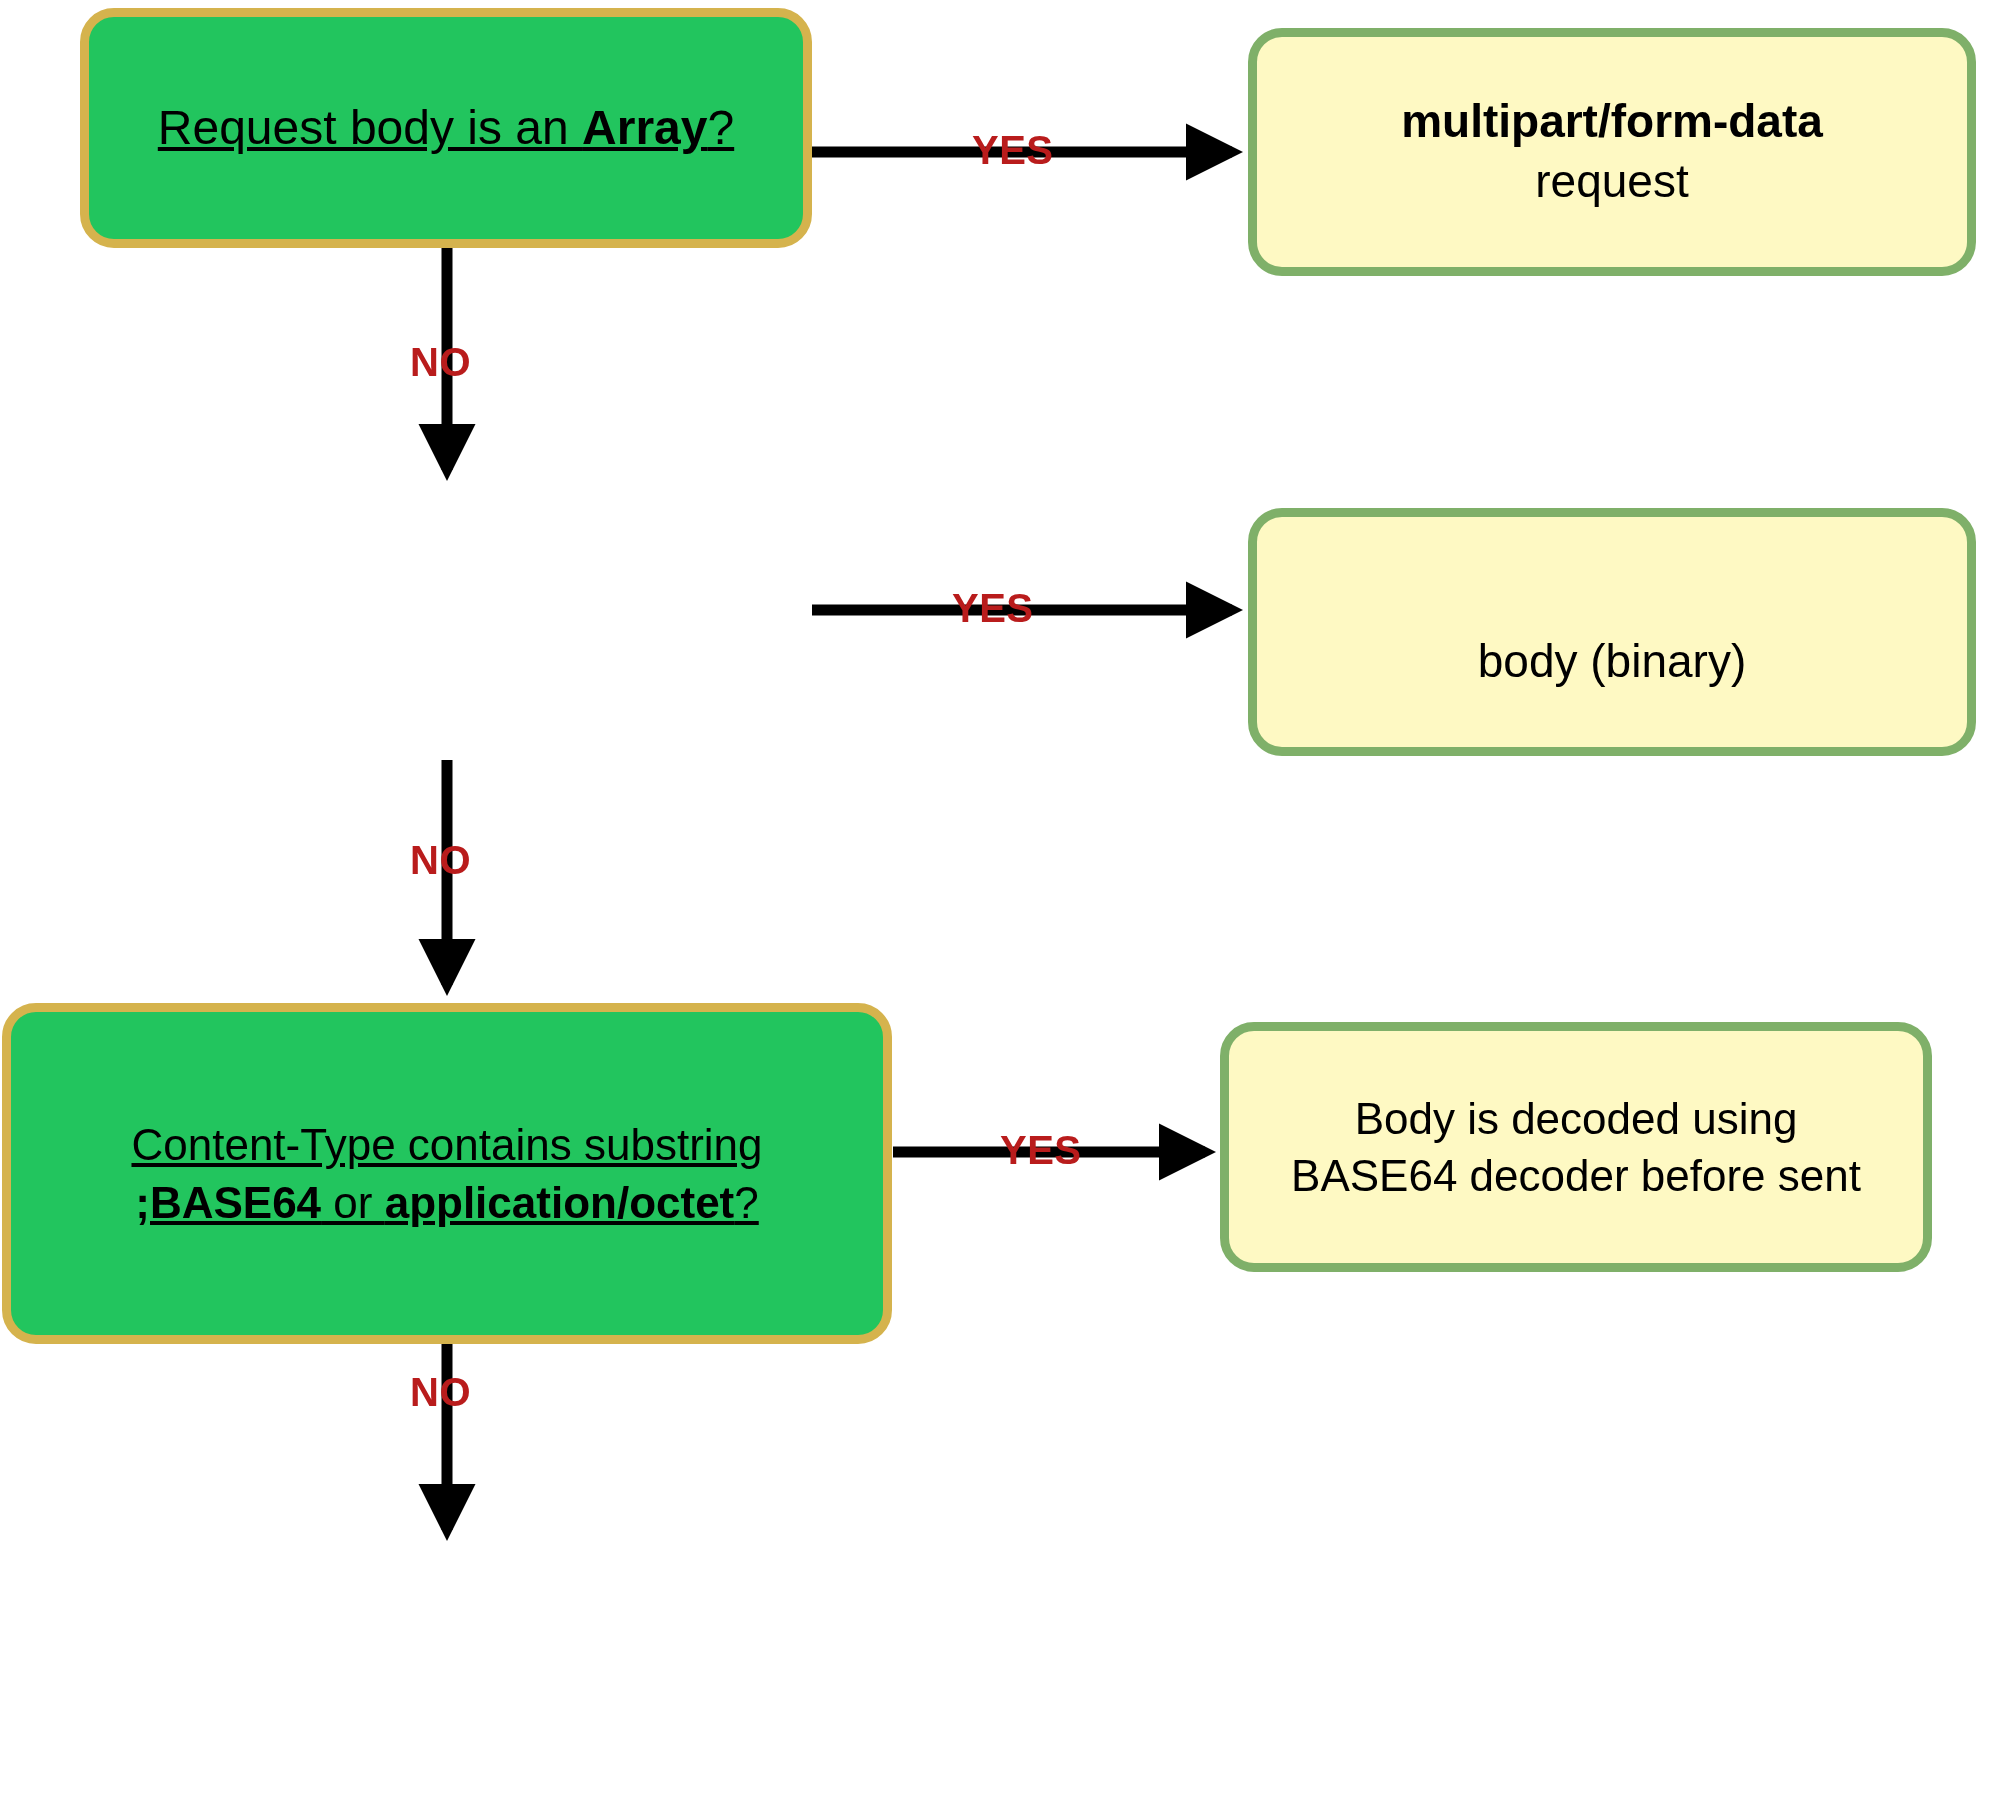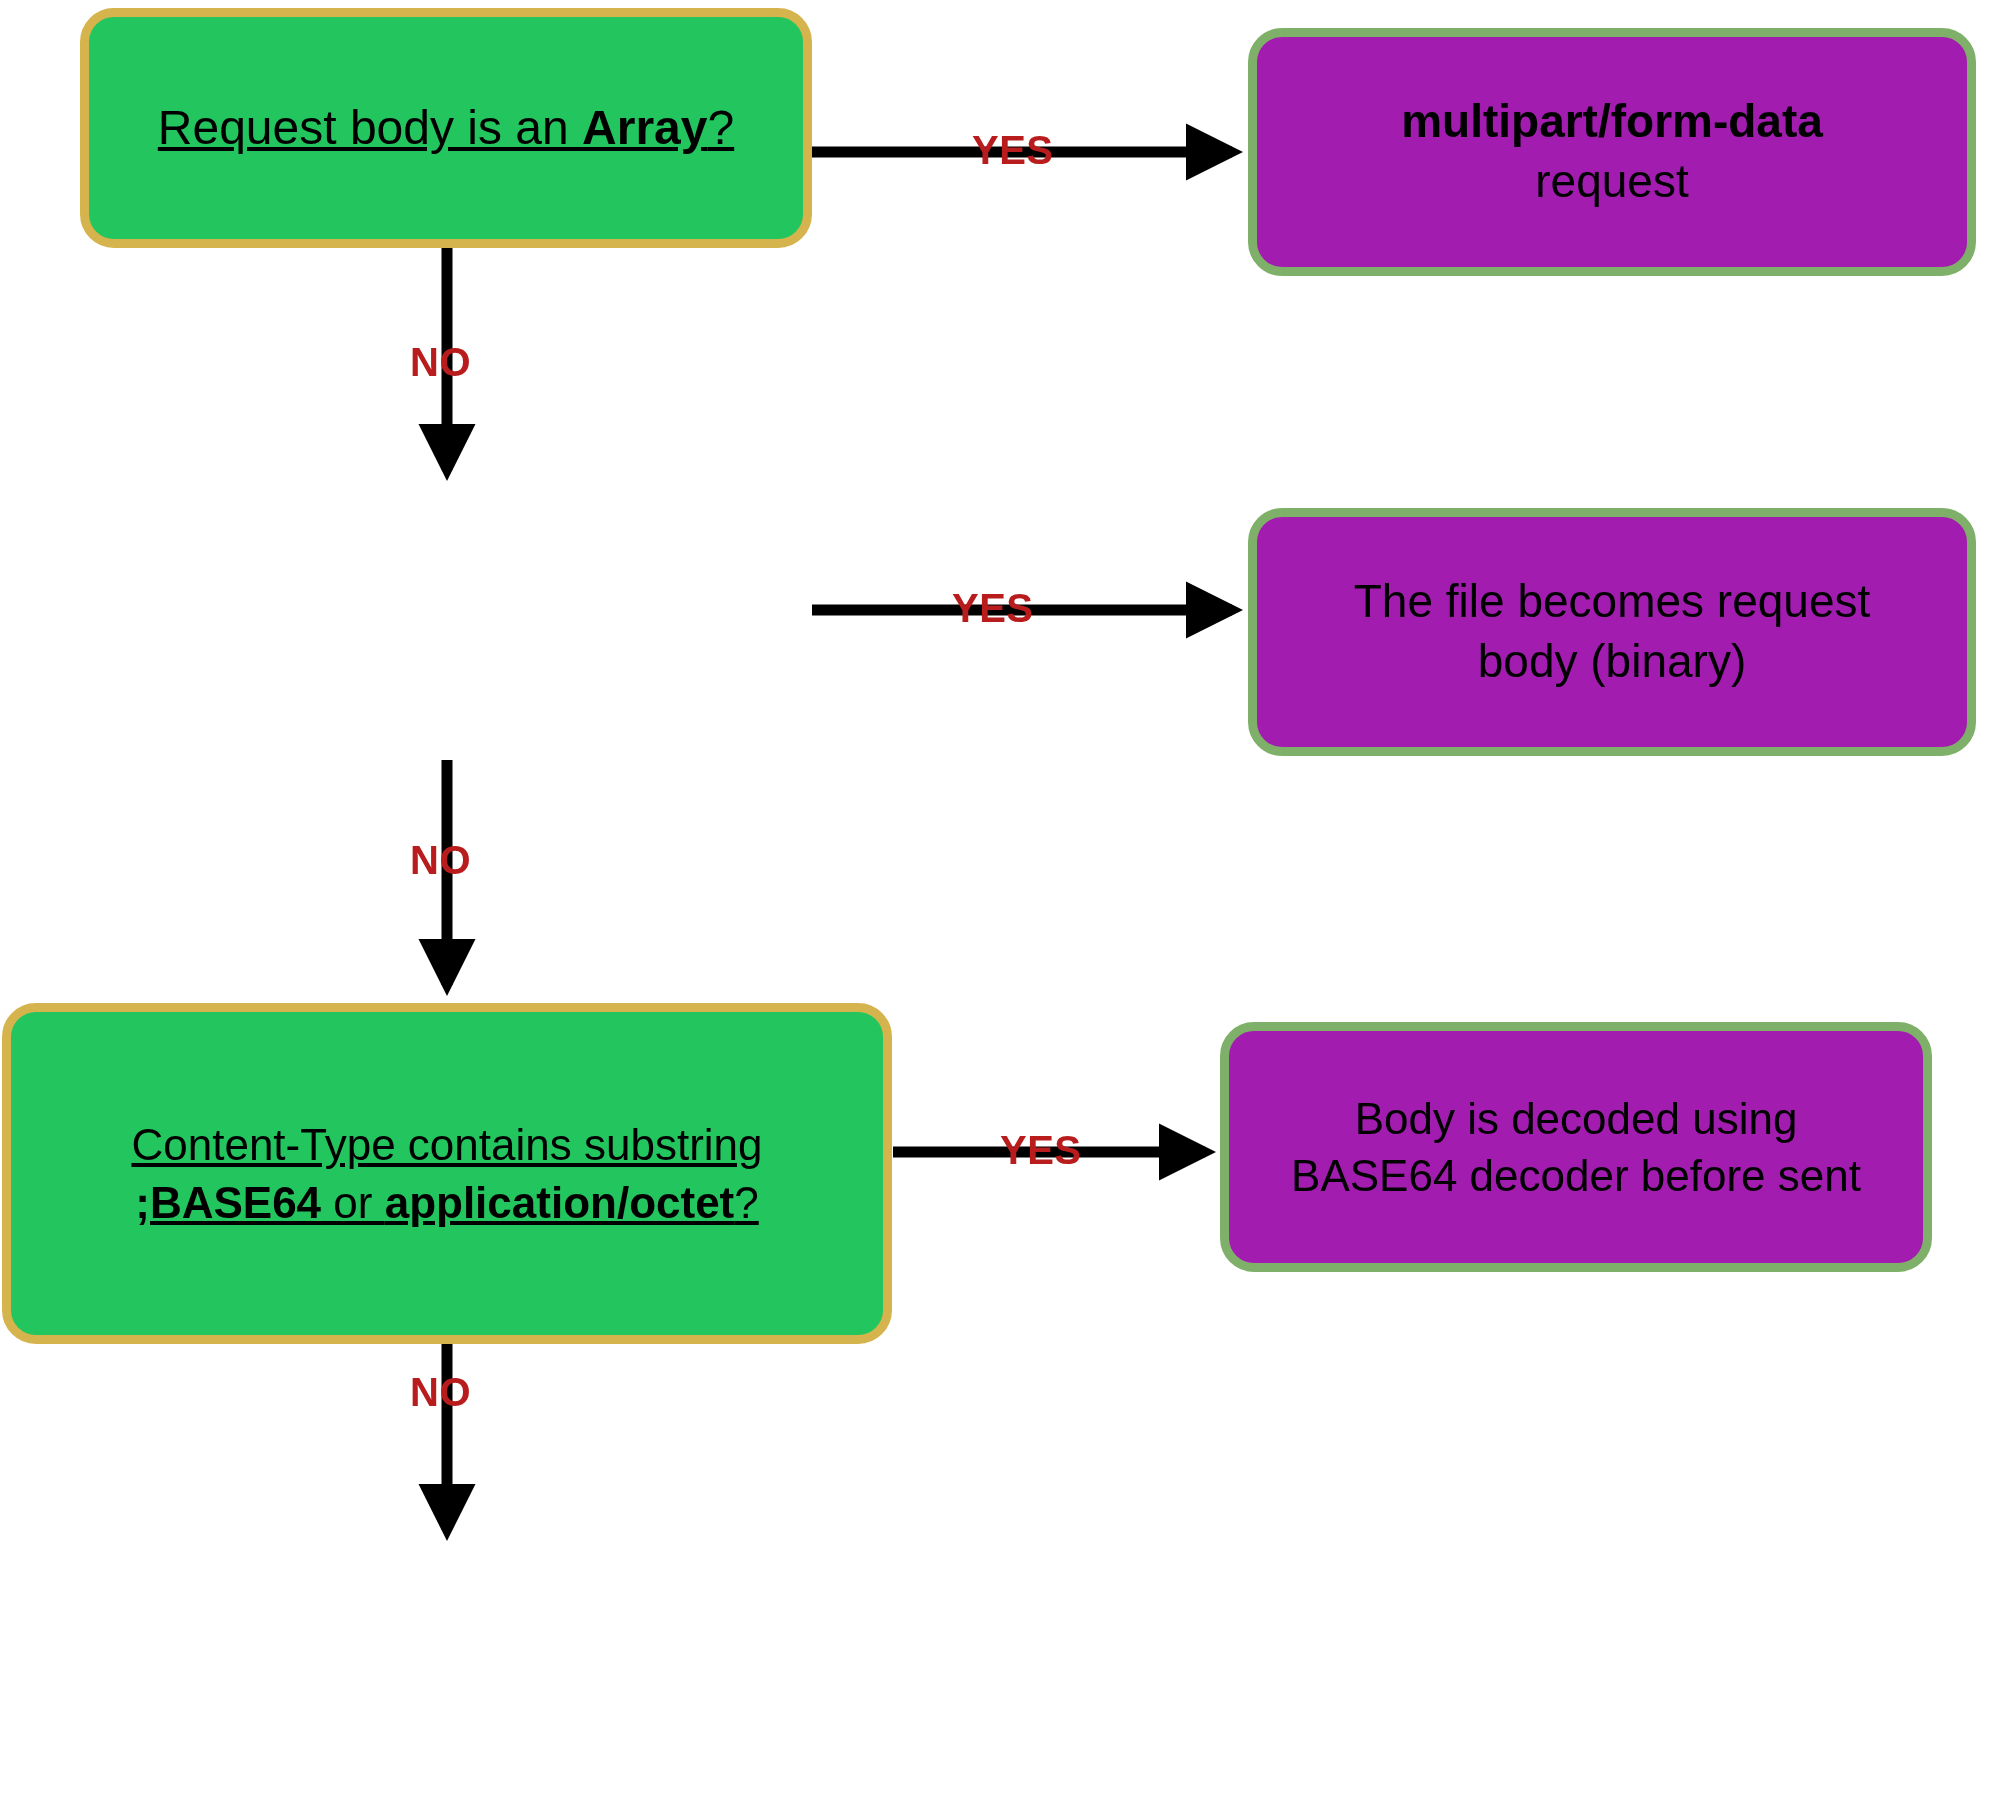--- a/index.html
+++ b/index.html
@@ -35,21 +35,21 @@
     padding: 0 14px;
     box-sizing: border-box;
   }
   .decision {
     background: #22c55e;
     border-color: #d5b34d;
     border-width: 9px;
     text-decoration: underline;
   }
   .terminal {
-    background: #a21caf;
+    background: #fef9c3;
     border-color: #7fb069;
     border-width: 9px;
   }
   .f44 { font-size: 44px; }
   .f46 { font-size: 46px; }
   .f48 { font-size: 48px; }
   b { font-weight: bold; }
 
   .edge-label {
     position: absolute;
@@ -107,21 +107,21 @@
   <div class="node terminal" style="left:1248px; top:28px; width:728px; height:248px;">
     <span class="txt f46">
       <b>multipart/form-data</b><br>
       <span>request</span>
     </span>
   </div>
 
 
   <div class="node terminal" style="left:1248px; top:508px; width:728px; height:248px;">
     <span class="txt f46">
-      <span>The file becomes request</span><br>
+      <br>
       <span>body (binary)</span>
     </span>
   </div>
 
   <div class="node decision" style="left:2px; top:1003px; width:890px; height:341px;justify-content:flex-end;">
     <span class="txt f44">
       <span>Content-Type contains substring</span><br>
       <b>;BASE64</b><span> or </span><b>application/octet</b><span>?</span>
     </span>
   </div>

